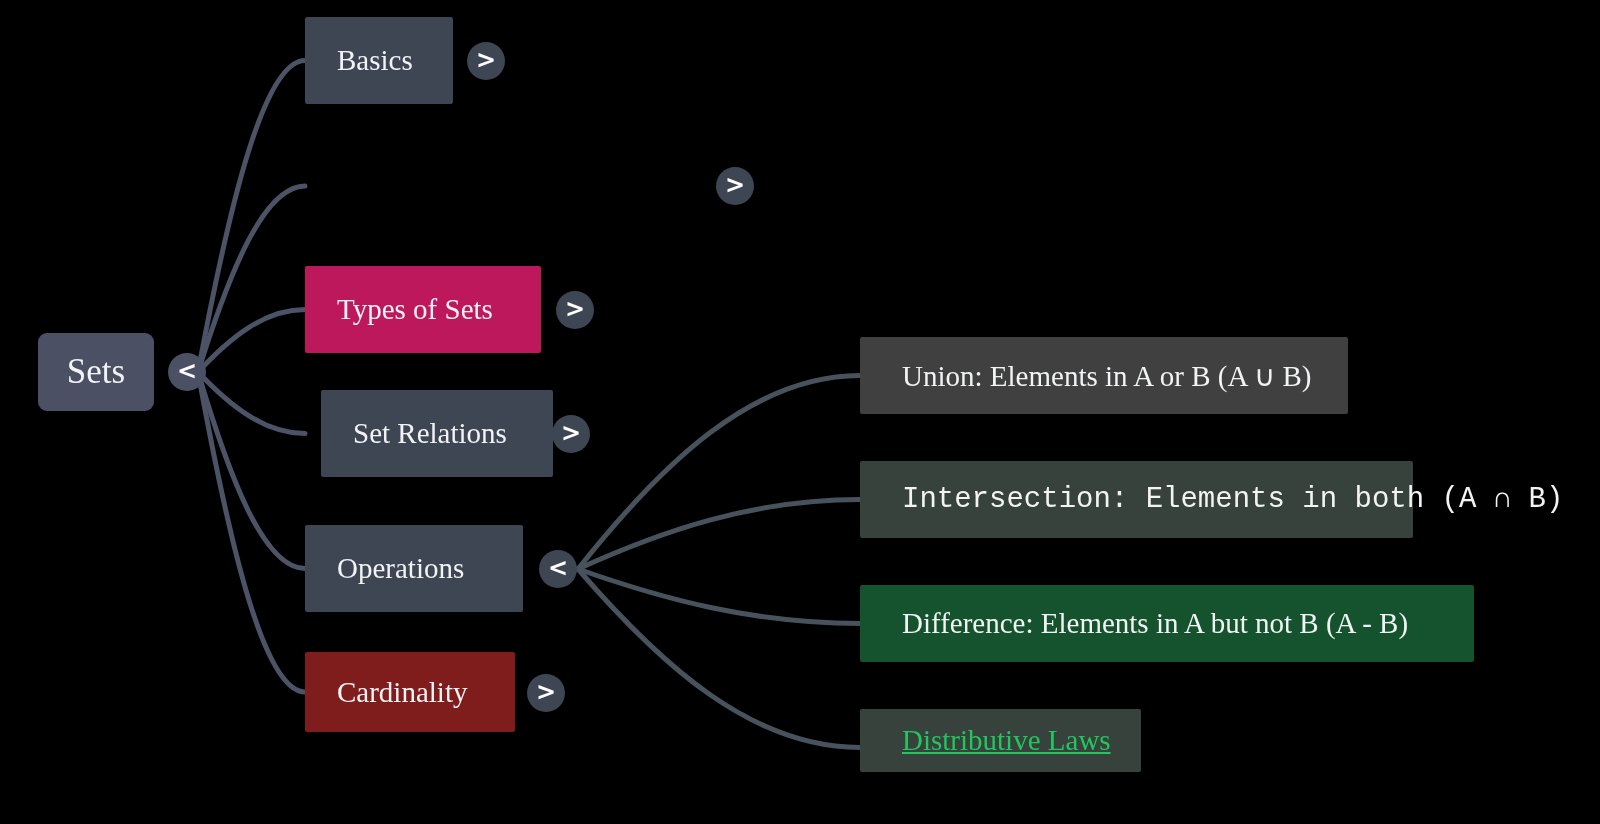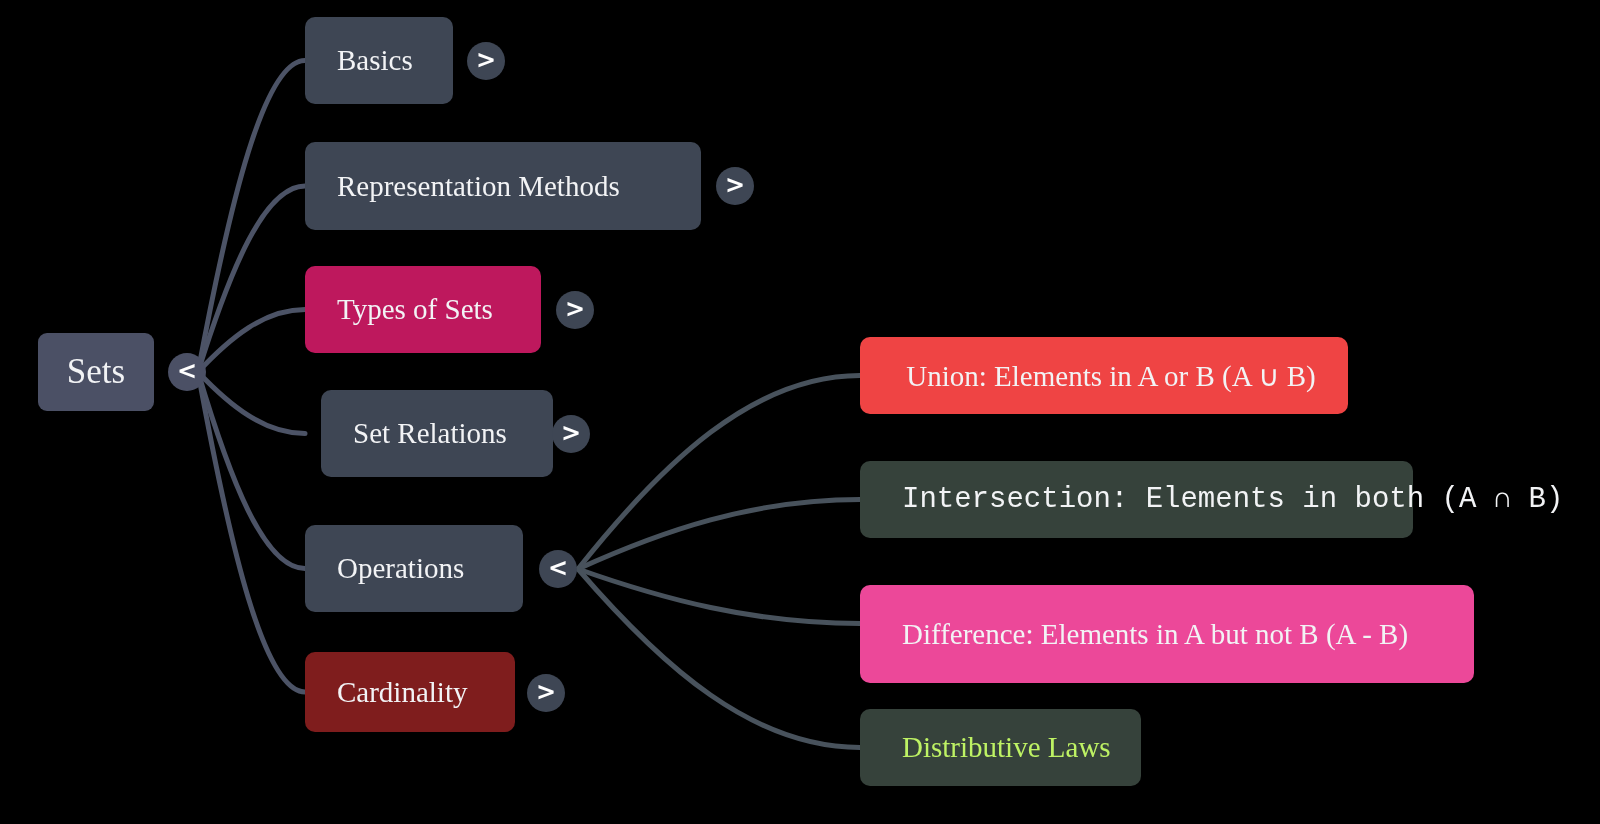--- a/index.html
+++ b/index.html
@@ -18,21 +18,21 @@
   #edge-layer {
     position: absolute;
     left: 0;
     top: 0;
     width: 1600px;
     height: 824px;
   }
   .node {
     position: absolute;
     box-sizing: border-box;
-    border-radius: 10px;
+    border-radius: 2px;
     display: flex;
     align-items: center;
     white-space: nowrap;
     color: #f2f3f5;
     font-size: 29px;
     padding: 0 28px 0 42px;
     cursor: pointer;
   }
   .node.root {
     justify-content: center;
@@ -83,23 +83,20 @@
     </div>
     <div class="toggle-btn" style="left: 168px; top: 353px; background: rgb(75, 80, 101);">
       <span class="chevron" style="color: rgb(255, 255, 255);">&lt;</span>
     </div>
     <div class="node branch" style="left: 305px; top: 17px; width: 148px; height: 87px; background: rgb(62, 70, 84); color: rgb(242, 243, 245);">
       <span class="node-label">Basics</span>
     </div>
     <div class="toggle-btn" style="left: 467px; top: 42px; background: rgb(62, 70, 84);">
       <span class="chevron" style="color: rgb(255, 255, 255);">&gt;</span>
     </div>
-    <div class="node branch" style="left: 305px; top: 142px; width: 396px; height: 88px; background: rgb(62, 70, 84); color: rgb(242, 243, 245);">
-      <span class="node-label">Representation Methods</span>
-    </div>
     <div class="toggle-btn" style="left: 716px; top: 167px; background: rgb(62, 70, 84);">
       <span class="chevron" style="color: rgb(255, 255, 255);">&gt;</span>
     </div>
     <div class="node branch" style="left: 305px; top: 266px; width: 236px; height: 87px; background: #be185d; color: rgb(242, 243, 245);">
       <span class="node-label">Types of Sets</span>
     </div>
     <div class="toggle-btn" style="left: 556px; top: 291px; background: rgb(62, 70, 84);">
       <span class="chevron" style="color: rgb(255, 255, 255);">&gt;</span>
     </div>
     <div class="node branch" style="left: 305px; top: 390px; width: 232px; height: 87px; background: rgb(62, 70, 84); color: rgb(242, 243, 245); margin-left: 16px;">
@@ -113,25 +110,25 @@
     </div>
     <div class="toggle-btn" style="left: 539px; top: 550px; background: rgb(62, 70, 84);">
       <span class="chevron" style="color: rgb(255, 255, 255);">&lt;</span>
     </div>
     <div class="node branch" style="left: 305px; top: 652px; width: 210px; height: 80px; background: #7f1d1d; color: rgb(242, 243, 245);">
       <span class="node-label">Cardinality</span>
     </div>
     <div class="toggle-btn" style="left: 527px; top: 674px; background: rgb(62, 70, 84);">
       <span class="chevron" style="color: rgb(255, 255, 255);">&gt;</span>
     </div>
-    <div class="node leaf" style="left: 860px; top: 337px; width: 488px; height: 77px; background: #ef4444; color: rgb(242, 243, 245); justify-content: center;">
+    <div class="node leaf" style="left: 860px; top: 337px; width: 488px; height: 77px; background: #404040; color: rgb(242, 243, 245);">
       <span class="node-label">Union: Elements in A or B (A ∪ B)</span>
     </div>
     <div class="node leaf" style="left: 860px; top: 461px; width: 553px; height: 77px; background: rgb(54, 66, 59); color: rgb(242, 243, 245); font-family: Liberation Mono, monospace;">
       <span class="node-label">Intersection: Elements in both (A ∩ B)</span>
     </div>
-    <div class="node leaf" style="left: 860px; top: 585px; width: 614px; height: 98px; background: #ec4899; color: rgb(242, 243, 245);">
+    <div class="node leaf" style="left: 860px; top: 585px; width: 614px; height: 77px; background: #14532d; color: rgb(242, 243, 245);">
       <span class="node-label">Difference: Elements in A but not B (A - B)</span>
     </div>
-    <div class="node leaf" style="left: 860px; top: 709px; width: 281px; height: 77px; background: rgb(54, 66, 59); color: #bef264;">
+    <div class="node leaf" style="left: 860px; top: 709px; width: 281px; height: 63px; background: rgb(54, 66, 59); color: #22c55e; text-decoration: underline;">
       <span class="node-label">Distributive Laws</span>
     </div>
   </div>
 
 </body></html>

